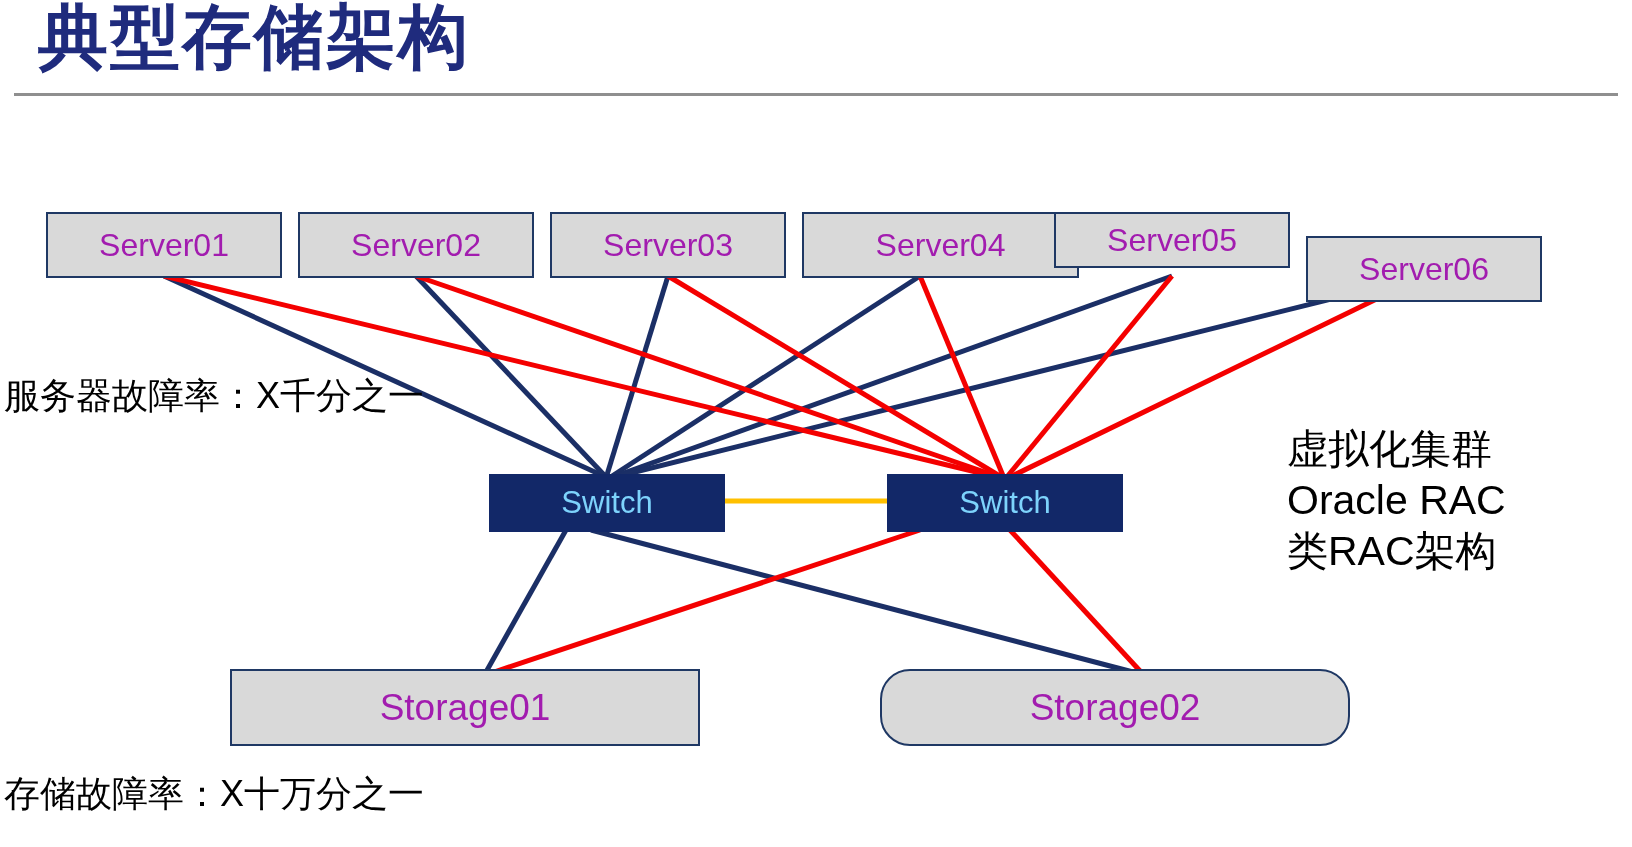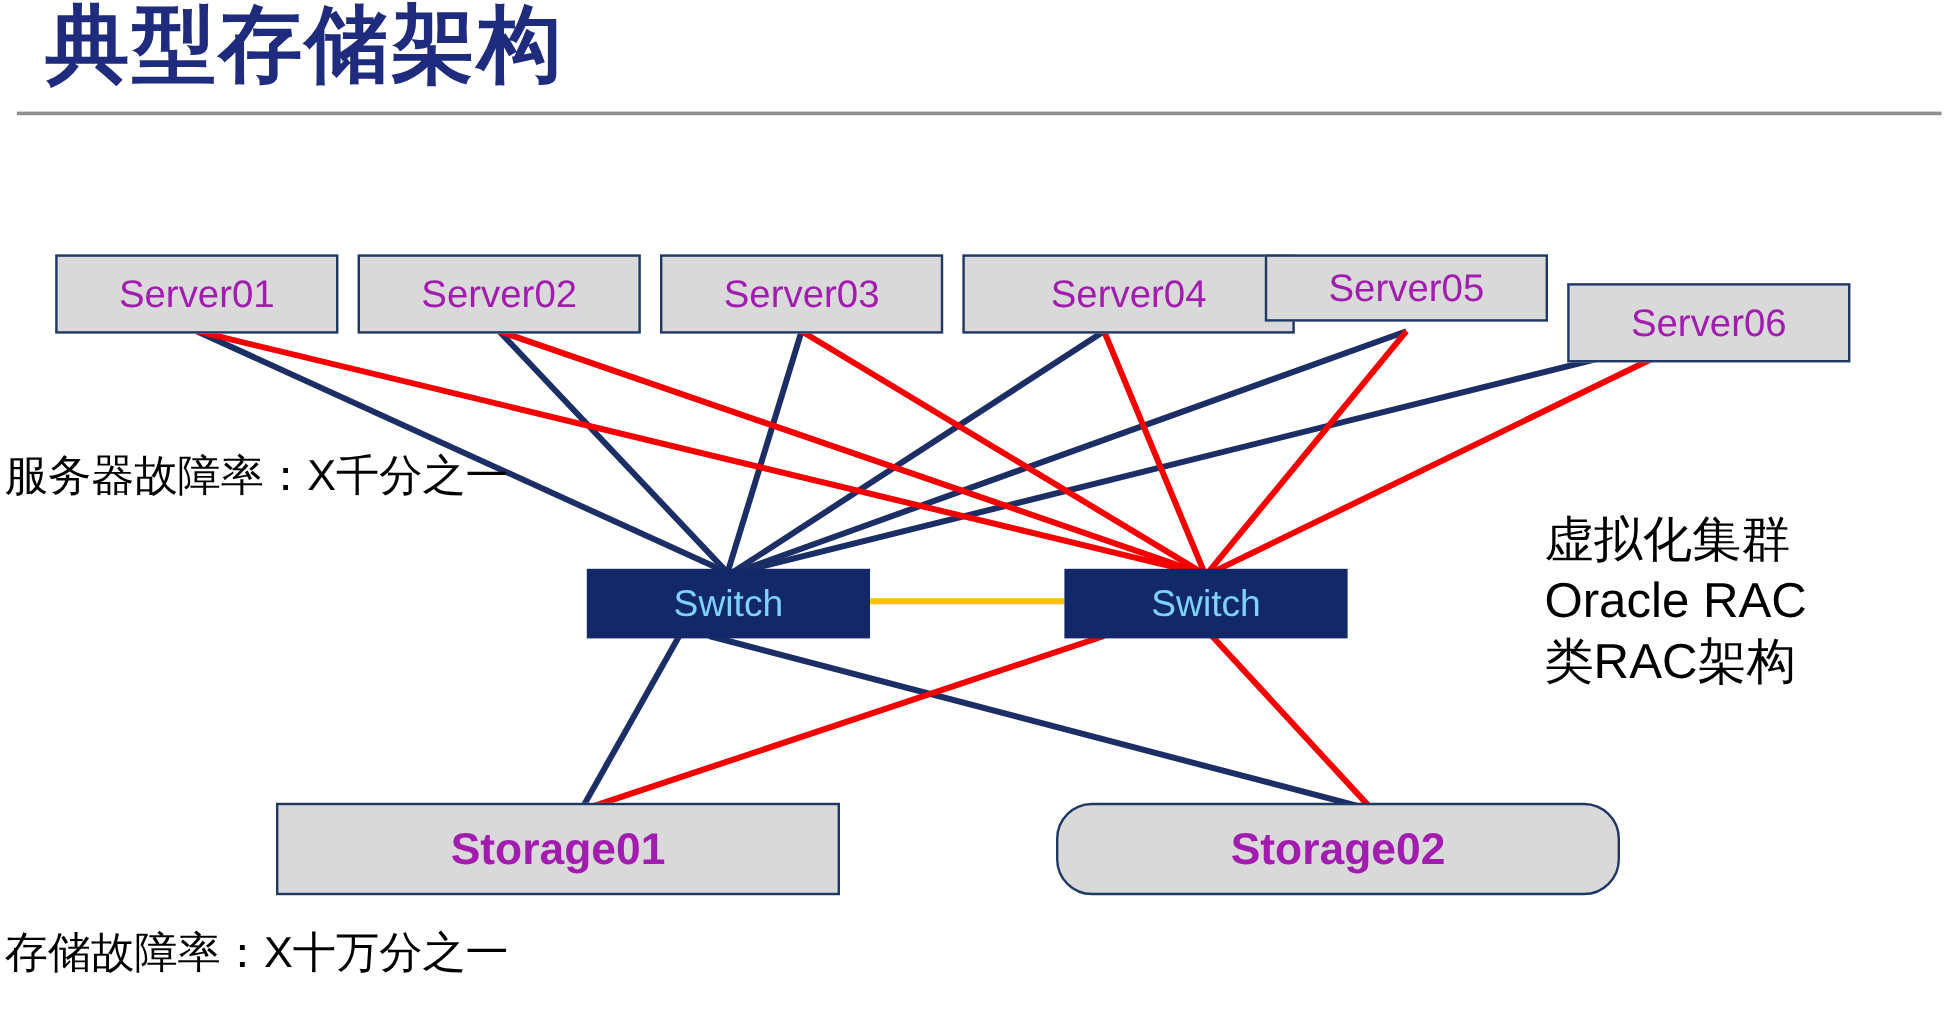--- a/index.html
+++ b/index.html
@@ -14,21 +14,21 @@
   .rule{position:absolute;left:14px;top:93px;width:1604px;height:3px;background:#8f8f8f;}
   #edge-layer{position:absolute;left:0;top:0;z-index:1;}
   .node{
     position:absolute;display:flex;align-items:center;justify-content:center;
     box-sizing:border-box;z-index:2;white-space:nowrap;
   }
   .server-box,.storage-box{
     background:var(--box_fill);border:2px solid var(--box_border);color:#a21caf;
   }
   .server-box{font-size:32px;}
-  .storage-box{font-size:37px;font-weight:bold;}
+  .storage-box{font-size:37px;}
   .switch-box{background:var(--switch_fill);color:#7dd3fc;font-size:31px;}
   .label{position:absolute;font-size:36px;color:#000;white-space:nowrap;z-index:3;}
   .server-failure{left:4px;top:372px;}
   .storage-failure{left:4px;top:770px;}
   .note{
     position:absolute;left:1287px;top:404px;font-size:41px;line-height:51px;
     color:#000;z-index:3;white-space:nowrap;margin-top:20px;
   }
 </style>
 </head>

